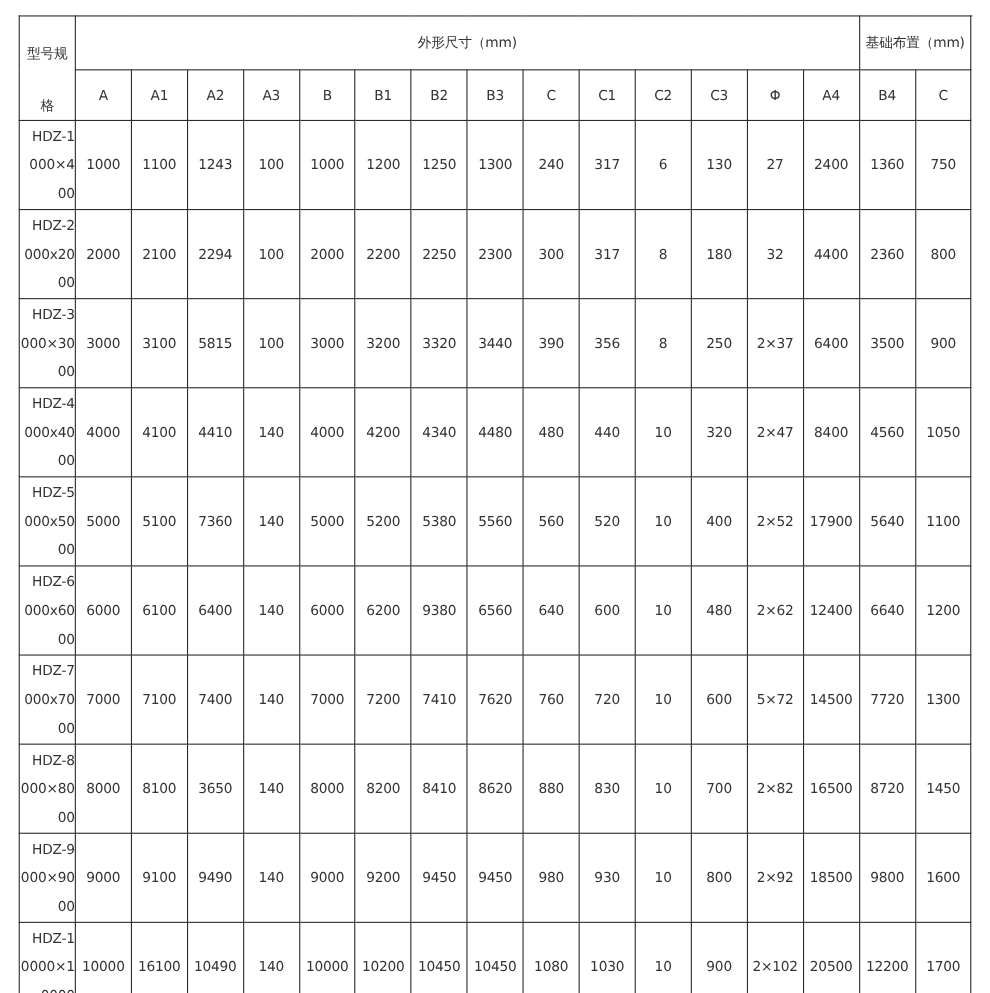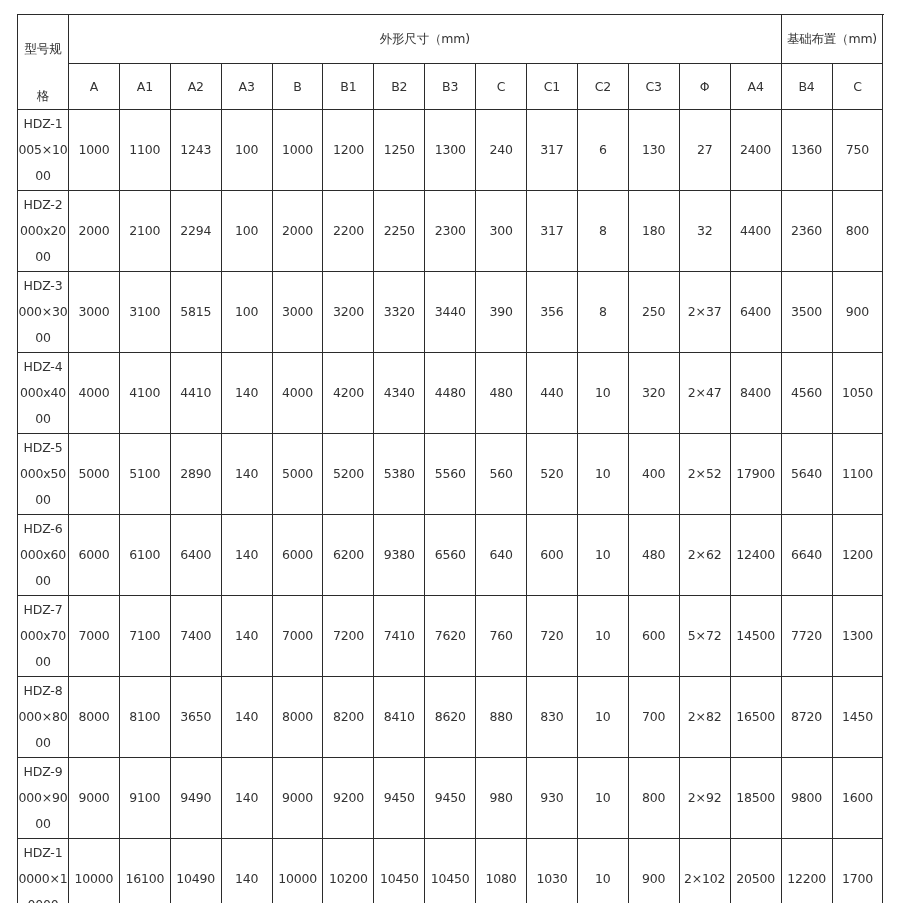--- a/index.html
+++ b/index.html
@@ -38,21 +38,21 @@
   .spec-table col.c-data  { width: 50.9px; }
   .row-h1 td { height: 28px; }
   .row-h2 td { height: 26px; }
   .row-data td { height: 80px; }
   .model-cell {
     white-space: normal !important;
     word-break: break-all;
     line-height: 26px !important;
     font-size: 12.5px;
   }
-  .model-cell span { display: block; }
+  .model-cell span { display: block; text-align: right; }
   .hdr-model {
     line-height: 26px !important;
     white-space: normal !important;
   }
   .hdr-model span { display: block; margin-top: 21px; }
   .group-title { letter-spacing: 0; }
 </style>
 </head>
 <body>
 
@@ -99,21 +99,21 @@
         <td>C2</td>
         <td>C3</td>
         <td>Φ</td>
         <td>A4</td>
         <td>B4</td>
         <td>C</td>
       </tr>
   <tr class="row-data">
         <td class="model-cell">
           <span>HDZ-1</span>
-          <span>005×10</span>
+          <span>000×4</span>
           <span>00</span>
         </td>
         <td>1000</td>
         <td>1100</td>
         <td>1243</td>
         <td>100</td>
         <td>1000</td>
         <td>1200</td>
         <td>1250</td>
         <td>1300</td>
@@ -196,21 +196,21 @@
         <td>1050</td>
       </tr>
       <tr class="row-data">
         <td class="model-cell">
           <span>HDZ-5</span>
           <span>000x50</span>
           <span>00</span>
         </td>
         <td>5000</td>
         <td>5100</td>
-        <td>2890</td>
+        <td>7360</td>
         <td>140</td>
         <td>5000</td>
         <td>5200</td>
         <td>5380</td>
         <td>5560</td>
         <td>560</td>
         <td>520</td>
         <td>10</td>
         <td>400</td>
         <td>2×52</td>

